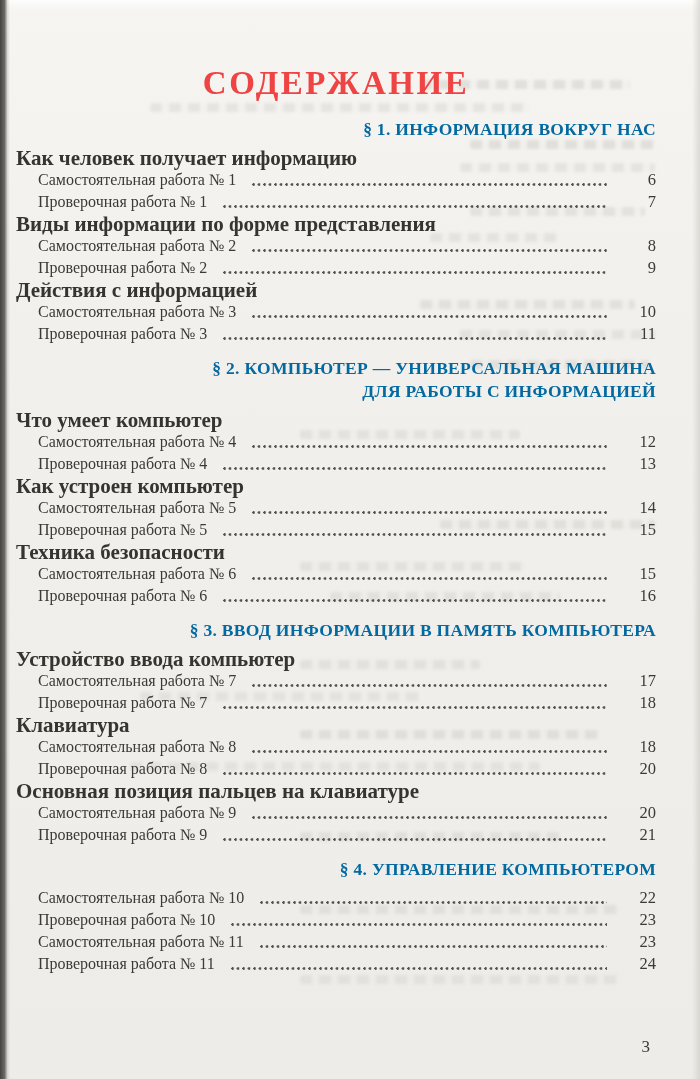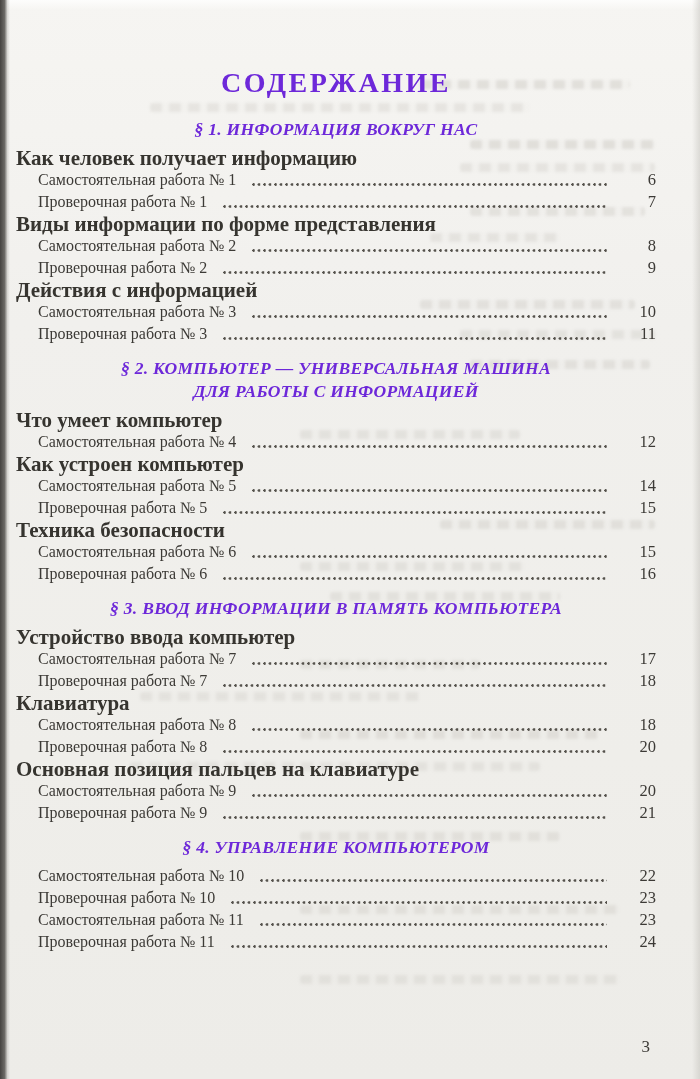--- a/index.html
+++ b/index.html
@@ -30,30 +30,29 @@
     filter:blur(1.6px);
     opacity:.55;
   }
 
   main{
     position:relative;
     padding:64px 44px 0 16px;
   }
   .doc-title{
     text-align:center;
-    font-size:28px;font-weight:700;letter-spacing:2.5px;
-    color:#6d28d9;line-height:38px;
+    font-size:33px;font-weight:700;letter-spacing:2.5px;
+    color:#ef4444;line-height:38px;
     margin:0 0 16px 0;
   }
   .section-heading{
-    text-align:center;font-weight:700;
+    text-align:right;font-weight:700;
     font-size:17.5px;line-height:23px;letter-spacing:.3px;
-    color:#6d28d9;
+    color:#0369a1;
     margin:12px 0 6px 0;
-    font-style:italic;
   }
   .topic-title{
     font-weight:700;font-size:21px;line-height:22px;
     color:#36342f;
     margin:0;
   }
   .entry{
     display:flex;align-items:baseline;
     font-size:16px;line-height:22px;
     margin-left:22px;
@@ -144,20 +143,25 @@
       <div class="section-heading">
         <div>§ 2. КОМПЬЮТЕР — УНИВЕРСАЛЬНАЯ МАШИНА</div>
         <div>ДЛЯ РАБОТЫ С ИНФОРМАЦИЕЙ</div>
       </div>
       <div class="topic-title">Что умеет компьютер</div>
       <div class="entry">
         <span class="entry-label">Самостоятельная работа № 4</span>
         <span class="dots"></span>
         <span class="entry-page">12</span>
       </div>
+      <div class="entry">
+        <span class="entry-label">Проверочная работа № 4</span>
+        <span class="dots"></span>
+        <span class="entry-page">13</span>
+      </div>
       <div class="topic-title">Как устроен компьютер</div>
       <div class="entry">
         <span class="entry-label">Самостоятельная работа № 5</span>
         <span class="dots"></span>
         <span class="entry-page">14</span>
       </div>
       <div class="entry">
         <span class="entry-label">Проверочная работа № 5</span>
         <span class="dots"></span>
         <span class="entry-page">15</span>

